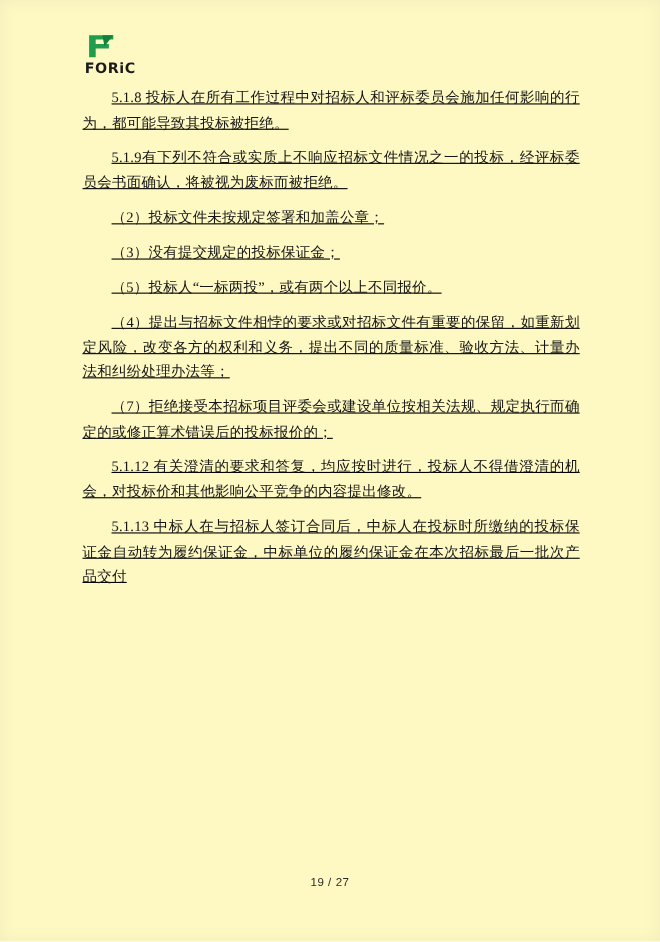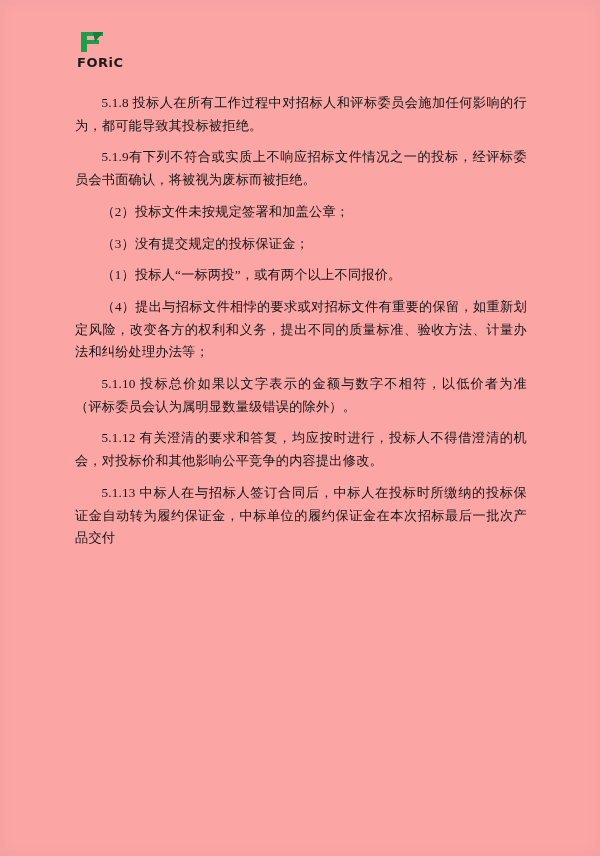--- a/index.html
+++ b/index.html
@@ -7,21 +7,21 @@
     padding: 0;
     background: #ffffff;
   }
   body {
     font-family: "Liberation Serif", "DejaVu Serif", serif;
   }
   .page {
     position: relative;
     width: 600px;
     height: 856px;
-    background: #fca5a5;
+    background: #fef9c3;
     box-sizing: border-box;
     overflow: hidden;
   }
   
   .page::before {
     content: "";
     position: absolute;
     left: 0; top: 0; right: 0; bottom: 0;
     pointer-events: none;
     box-shadow: inset 0 0 14px rgba(120,120,110,0.10);
@@ -43,22 +43,23 @@
     font-family: "DejaVu Sans", sans-serif;
     font-weight: bold;
     font-size: 13px;
     letter-spacing: 0.5px;
     color: #1b1b1b;
     margin-top: 1px;
   }
   .content {
     position: absolute;
     left: 75px;
-    top: 92px;
+    top: 78px;
     width: 452px;
+    text-decoration: underline;
   }
   p.para {
     margin: 0 0 9px 0;
     font-size: 13.2px;
     line-height: 1.72;
     color: #151515;
     text-align: justify;
     text-justify: inter-ideograph;
     text-indent: 2em;
     letter-spacing: 0.2px;
@@ -88,20 +89,21 @@
       </svg>
     </div>
     <div class="logo-text">FORiC</div>
   </div>
 
   <div class="content">
     <p class="para">5.1.8 投标人在所有工作过程中对招标人和评标委员会施加任何影响的行为，都可能导致其投标被拒绝。</p>
     <p class="para">5.1.9有下列不符合或实质上不响应招标文件情况之一的投标，经评标委员会书面确认，将被视为废标而被拒绝。</p>
     <p class="para">（2）投标文件未按规定签署和加盖公章；</p>
     <p class="para">（3）没有提交规定的投标保证金；</p>
-    <p class="para">（1）投标人“一标两投”，或有两个以上不同报价。</p>
+    <p class="para">（5）投标人“一标两投”，或有两个以上不同报价。</p>
     <p class="para">（4）提出与招标文件相悖的要求或对招标文件有重要的保留，如重新划定风险，改变各方的权利和义务，提出不同的质量标准、验收方法、计量办法和纠纷处理办法等；</p>
-    <p class="para">5.1.10 投标总价如果以文字表示的金额与数字不相符，以低价者为准（评标委员会认为属明显数量级错误的除外）。</p>
+    <p class="para">（7）拒绝接受本招标项目评委会或建设单位按相关法规、规定执行而确定的或修正算术错误后的投标报价的；</p>
     <p class="para">5.1.12 有关澄清的要求和答复，均应按时进行，投标人不得借澄清的机会，对投标价和其他影响公平竞争的内容提出修改。</p>
     <p class="para">5.1.13 中标人在与招标人签订合同后，中标人在投标时所缴纳的投标保证金自动转为履约保证金，中标单位的履约保证金在本次招标最后一批次产品交付</p>
   </div>
 
+  <div class="footer">19 / 27</div>
 </div>
 
 </body></html>

